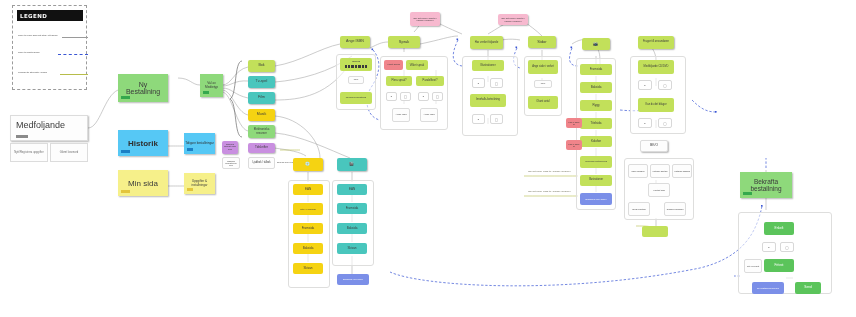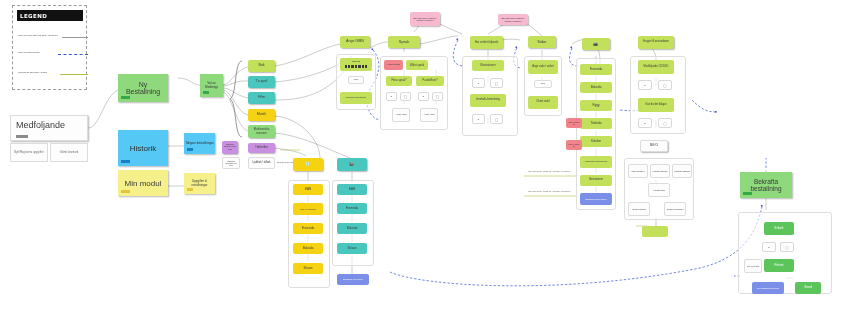--- a/index.html
+++ b/index.html
@@ -211,31 +211,31 @@
   <div class="white" style="position:absolute;left:50px;top:143px;width:36px;height:17px;display:flex;align-items:center;justify-content:center;">
     <span class="tinytext">Glomt losenord</span>
   </div>
 
   <div class="sticky green shadow" style="left:118px;top:74px;width:50px;height:28px;">
     <div style="display:flex;align-items:center;justify-content:center;width:100%;height:100%;font-size:7px;color:#3b3b3b;white-space:pre-line;text-align:center;">Ny
 Bestallning</div>
     <span class="bar" style="background:#35a84d;"></span>
   </div>
 
-  <div class="sticky blue shadow" style="left:118px;top:130px;width:50px;height:36px;">
+  <div class="sticky blue shadow" style="left:118px;top:130px;width:50px;height:26px;font-weight:bold;">
     <div style="display:flex;align-items:center;justify-content:center;width:100%;height:100%;font-size:8px;color:#2f2f2f;">Historik</div>
     <span class="bar" style="background:#1b7fc4;"></span>
   </div>
   <div class="sticky blue shadow" style="left:184px;top:133px;width:31px;height:21px;">
     <div style="display:flex;align-items:center;justify-content:center;width:100%;height:100%;font-size:3px;color:#2f2f2f;text-align:center;line-height:1.2;">Tidigare bestallningar</div>
     <span class="bar" style="background:#1b7fc4;width:6px;"></span>
   </div>
 
   <div class="sticky yellow shadow" style="left:118px;top:170px;width:50px;height:26px;">
-    <div style="display:flex;align-items:center;justify-content:center;width:100%;height:100%;font-size:8px;color:#3a3a3a;">Min modul</div>
+    <div style="display:flex;align-items:center;justify-content:center;width:100%;height:100%;font-size:8px;color:#3a3a3a;">Min sida</div>
     <span class="bar" style="background:#e3c53c;"></span>
   </div>
   <div class="sticky yellow shadow" style="left:184px;top:173px;width:31px;height:21px;">
     <div style="display:flex;align-items:center;justify-content:center;width:100%;height:100%;font-size:3px;color:#3a3a3a;text-align:center;line-height:1.2;">Uppgifter &amp; installningar</div>
     <span class="bar" style="background:#e3c53c;width:6px;"></span>
   </div>
 
   <div class="sticky green shadow" style="left:200px;top:74px;width:23px;height:23px;">
     <div style="display:flex;align-items:center;justify-content:center;width:100%;height:100%;font-size:3.2px;color:#3b3b3b;text-align:center;white-space:pre-line;line-height:1.2;">Val av
 Medietyp</div>

